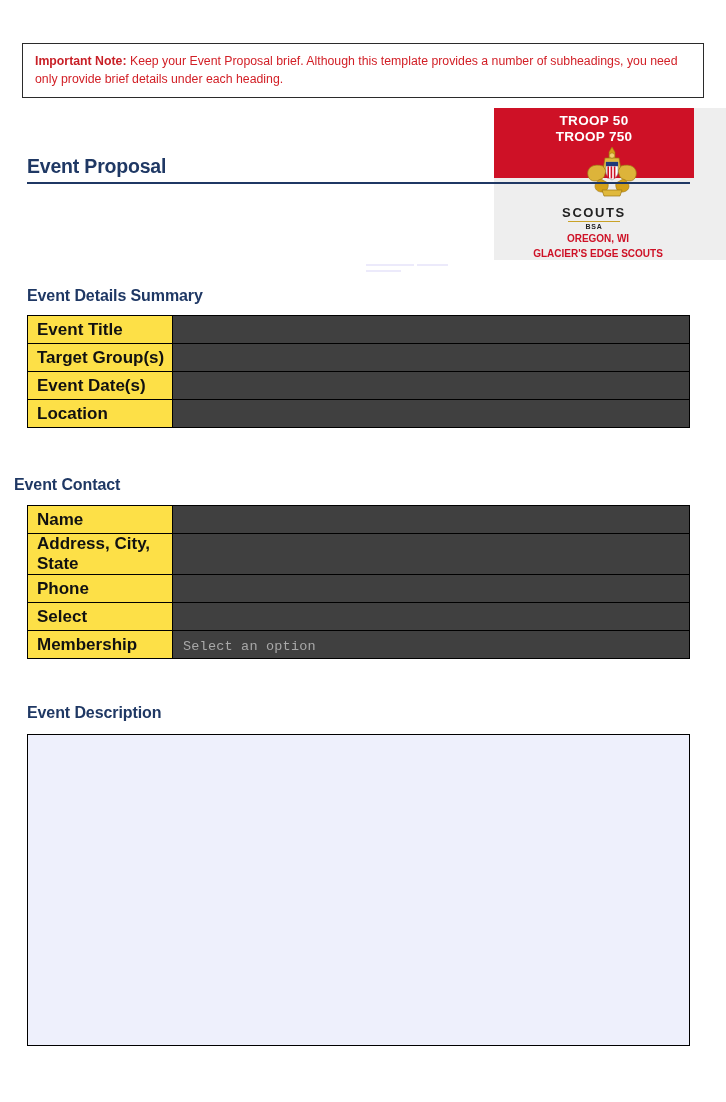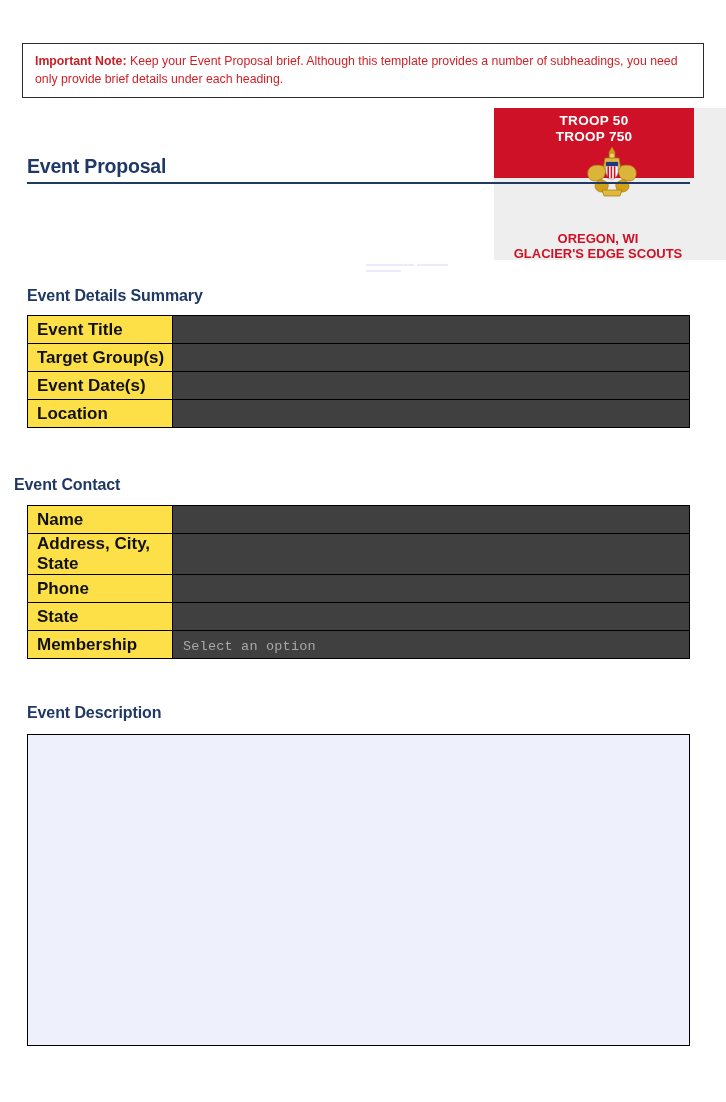--- a/index.html
+++ b/index.html
@@ -113,21 +113,21 @@
     margin: 1px auto 0;
   }
   .logo-council {
     position: absolute;
     left: 0;
     top: 123px;
     width: 208px;
     text-align: center;
     color: #ce1126;
     font-weight: bold;
-    font-size: 13px;
+    font-size: 10px;
     line-height: 15px;
   }
 
   
   .doc-title {
     position: absolute;
     left: 27px;
     top: 155px;
     font-size: 19.5px;
     font-weight: bold;
@@ -247,20 +247,25 @@
 
       <path d="M25 16 L37 16 L37 26 C37 31 31 34 31 34 C31 34 25 31 25 26 Z" fill="#ffffff" stroke="#8a8a8a" stroke-width="0.6"></path>
       <rect x="25" y="16" width="12" height="4.2" fill="#1f3a7a"></rect>
       <rect x="26.4" y="20.4" width="1.6" height="12" fill="#ce1126"></rect>
       <rect x="29.6" y="20.4" width="1.6" height="12" fill="#ce1126"></rect>
       <rect x="32.8" y="20.4" width="1.6" height="12" fill="#ce1126"></rect>
 
       <circle cx="31" cy="9.5" r="2.6" fill="#f0d070" stroke="#9c7512" stroke-width="0.5"></circle>
     </svg>
 
+    <div class="logo-scouts">
+      <span class="s1">SCOUTS</span>
+      <span class="rule"></span>
+      <span class="s2">BSA</span>
+    </div>
 
     <div class="logo-council">
       <div>OREGON, WI</div>
       <div>GLACIER'S EDGE SCOUTS</div>
     </div>
   </div>
 
   <div class="doc-title">Event Proposal</div>
   <div class="title-rule"></div>
 
@@ -299,21 +304,21 @@
       </tr>
       <tr>
         <td class="label-cell">Address, City, State</td>
         <td class="value-cell"></td>
       </tr>
       <tr>
         <td class="label-cell">Phone</td>
         <td class="value-cell"></td>
       </tr>
       <tr>
-        <td class="label-cell">State</td>
+        <td class="label-cell">Select</td>
         <td class="value-cell"></td>
       </tr>
       <tr>
         <td class="label-cell">Membership</td>
         <td class="value-cell">
           <span class="select-placeholder">Select an option</span>
         </td>
       </tr>
     </tbody>
   </table>

